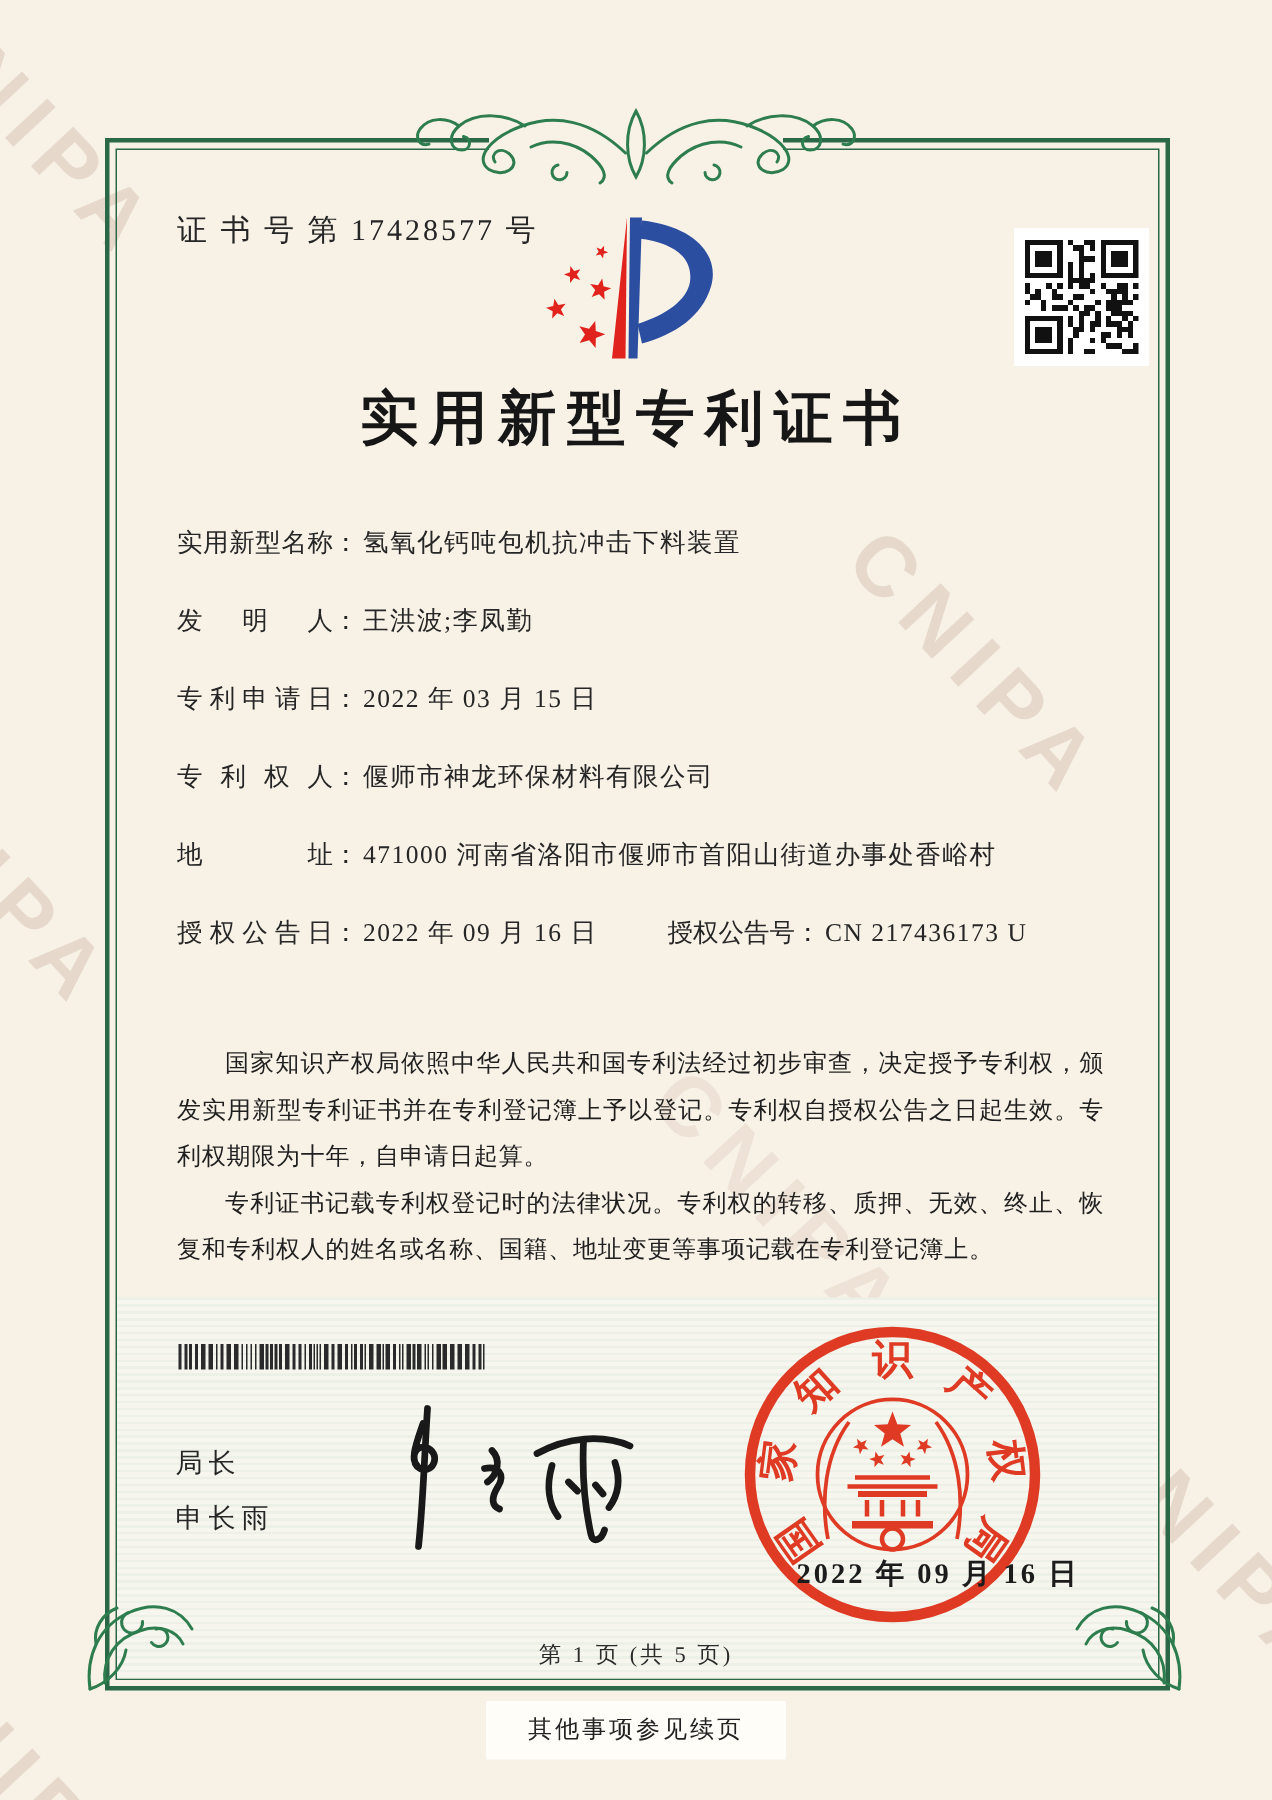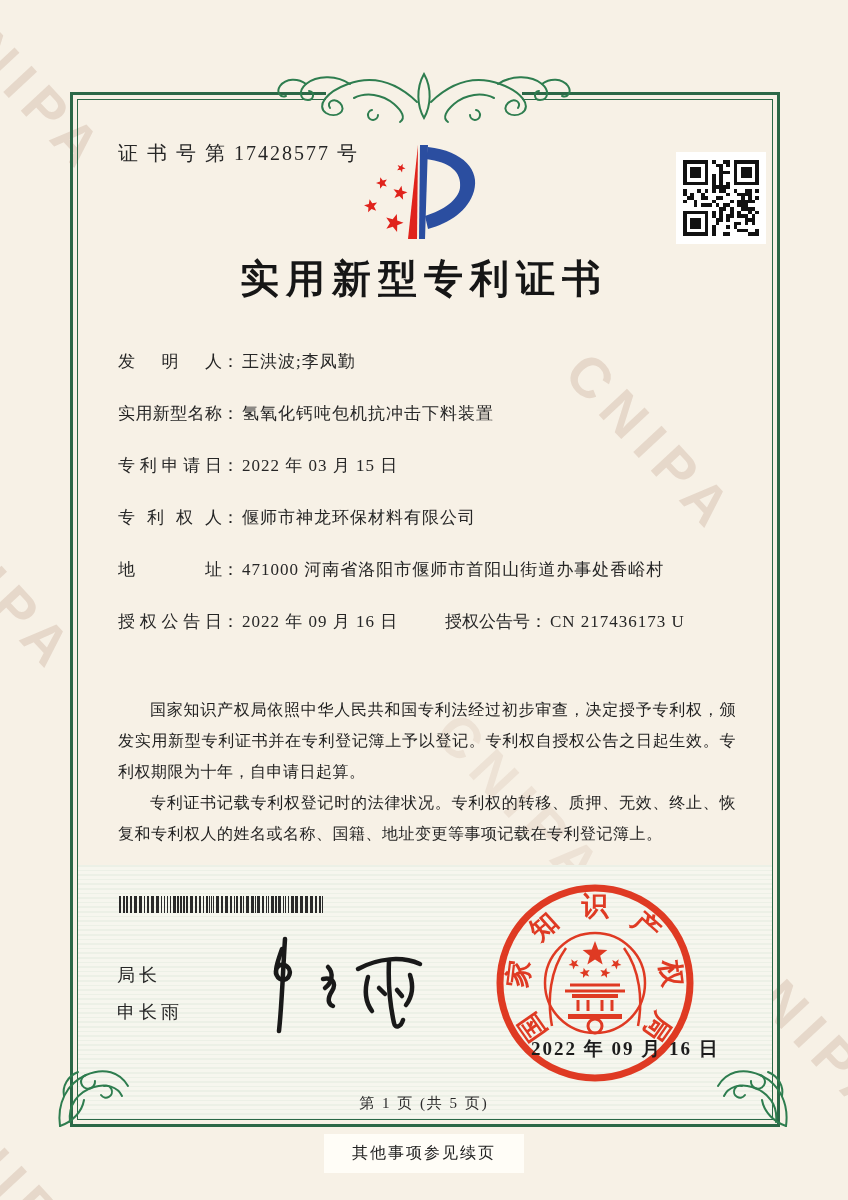--- a/index.html
+++ b/index.html
@@ -251,24 +251,24 @@
         <rect x="0" y="14" width="7" height="7" fill="#111111"></rect>
         <rect x="1" y="15" width="5" height="5" fill="#ffffff"></rect>
         <rect x="2" y="16" width="3" height="3" fill="#111111"></rect>
       </svg>
   </div>
 
   <div class="title">实用新型专利证书</div>
 
   <div class="fields">
     <div class="frow">
+      <span class="flabel">实用新型名称</span><span class="fcolon">：</span><span class="fvalue">氢氧化钙吨包机抗冲击下料装置</span>
+    </div>
+    <div class="frow">
       <span class="flabel">发明人</span><span class="fcolon">：</span><span class="fvalue">王洪波;李凤勤</span>
-    </div>
-    <div class="frow">
-      <span class="flabel">实用新型名称</span><span class="fcolon">：</span><span class="fvalue">氢氧化钙吨包机抗冲击下料装置</span>
     </div>
     <div class="frow">
       <span class="flabel">专利申请日</span><span class="fcolon">：</span><span class="fvalue">2022 年 03 月 15 日</span>
     </div>
     <div class="frow">
       <span class="flabel">专利权人</span><span class="fcolon">：</span><span class="fvalue">偃师市神龙环保材料有限公司</span>
     </div>
     <div class="frow">
       <span class="flabel">地址</span><span class="fcolon">：</span><span class="fvalue">471000 河南省洛阳市偃师市首阳山街道办事处香峪村</span>
     </div>

